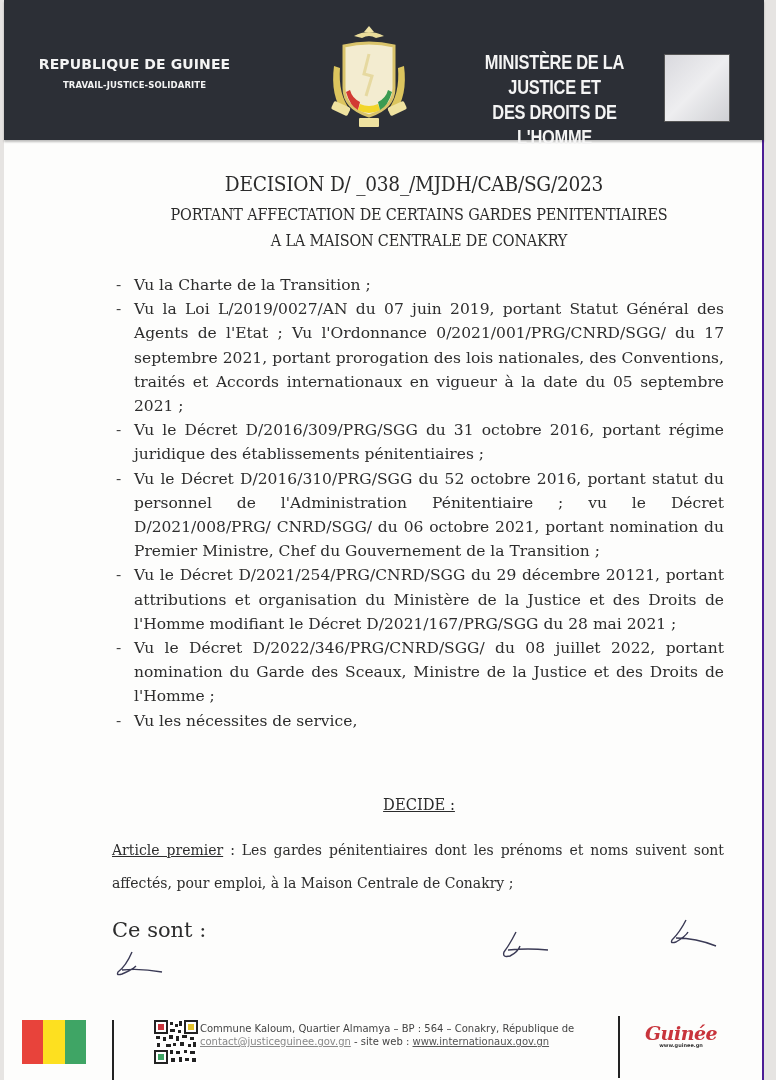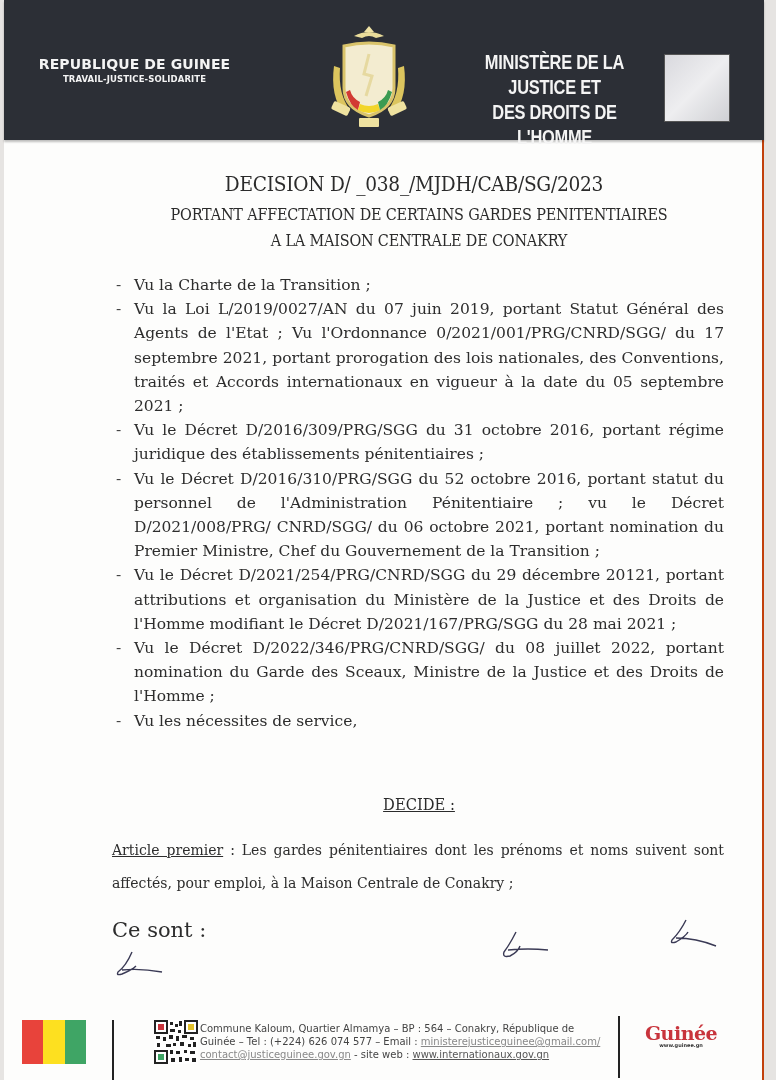--- a/index.html
+++ b/index.html
@@ -5,30 +5,30 @@
   * { box-sizing: border-box; margin: 0; padding: 0; }
   html, body { width: 776px; height: 1080px; overflow: hidden; }
   body {
     background: #e6e4e2;
     font-family: "DejaVu Serif", "Liberation Serif", serif;
     position: relative;
   }
   .page {
     position: absolute; left: 4px; top: 0; width: 760px; height: 1080px;
     background: #fdfdfc;
-    border-right: 2px solid #c2410c;
+    border-right: 2px solid #4c1d95;
   }
   .header {
     position: absolute; left: 0; top: 0; width: 760px; height: 140px;
     background: #2c2f36;
     box-shadow: 0 2px 2px rgba(0,0,0,0.25);
   }
   .hdr-left { position: absolute; left: 28px; top: 56px; width: 205px; text-align: center; color: #f4f4f4; font-family: "DejaVu Sans", sans-serif; }
   .hdr-left .t1 { font-weight: bold; font-size: 14px; letter-spacing: 0.1px; }
-  .hdr-left .t2 { font-weight: bold; font-size: 8.5px; margin-top: 2px; letter-spacing: 0.1px; }
+  .hdr-left .t2 { font-weight: bold; font-size: 8.5px; margin-top: 8px; letter-spacing: 0.1px; }
   .emblem { position: absolute; left: 320px; top: 26px; width: 90px; height: 105px; }
   .hdr-right { position: absolute; left: 448px; top: 50px; width: 205px; text-align: center; color: #f4f4f4; font-family: "Liberation Sans", sans-serif; font-weight: bold; font-size: 20px; line-height: 25px; transform: scaleX(0.82); transform-origin: center; letter-spacing: -0.3px; }
   .hdr-stamp { position: absolute; left: 660px; top: 54px; width: 66px; height: 68px; background: linear-gradient(135deg,#d9d9de,#eeeef0 50%,#cfd0d4); border: 1px solid #555; }
 
   .doc-title { position: absolute; left: 0; top: 172px; width: 820px; text-align: center; font-size: 20px; color: #2b2b2b; letter-spacing: -0.3px; transform: scaleX(0.93); transform-origin: 410px 0; }
   .doc-sub { position: absolute; left: 0; width: 830px; text-align: center; font-size: 16px; color: #2b2b2b; letter-spacing: -0.2px; transform: scaleX(0.9); transform-origin: 415px 0; }
   .doc-sub.s1 { top: 205px; }
   .doc-sub.s2 { top: 231px; }
 
   .visas { position: absolute; left: 108px; top: 273px; width: 612px; font-size: 15.5px; color: #2d2d2d; line-height: 24.2px; }
@@ -42,21 +42,21 @@
   .cesont { position: absolute; left: 108px; top: 918px; font-size: 21px; color: #2d2d2d; }
   .initial { position: absolute; width: 56px; height: 30px; }
 
   .footer-flag { position: absolute; left: 18px; top: 1020px; width: 64px; height: 44px; display: flex; }
   .footer-flag span { flex: 1; }
   .vline { position: absolute; width: 2px; background: #222; }
   .qr { position: absolute; left: 150px; top: 1020px; width: 44px; height: 44px; }
   .footer-text { position: absolute; left: 196px; top: 1022px; width: 414px; text-align: left; font-family: "DejaVu Sans", sans-serif; font-size: 10px; line-height: 13px; color: #444; }
   .footer-text .link { color: #888; text-decoration: underline; }
   .brand { position: absolute; left: 640px; top: 1022px; width: 74px; text-align: center; }
-  .brand .name { font-family: "DejaVu Serif", serif; font-weight: bold; color: #c8343c; font-size: 19px; letter-spacing: -0.5px; }
+  .brand .name { font-family: "DejaVu Serif", serif; font-style: italic; font-weight: bold; color: #c8343c; font-size: 19px; letter-spacing: -0.5px; }
   .brand .url { font-family: "DejaVu Sans", sans-serif; font-size: 5px; color: #333; font-weight: bold; margin-top: -2px; }
 </style>
 </head>
 <body>
 
 <div class="page">
 
   <div class="header">
     <div class="hdr-left">
       <div class="t1">REPUBLIQUE DE GUINEE</div>
@@ -171,23 +171,20 @@
         <rect x="17" y="38" width="4" height="4"></rect>
         <rect x="25" y="37" width="3" height="5"></rect>
       <rect x="31" y="38" width="4" height="3"></rect>
         <rect x="38" y="38" width="4" height="4"></rect>
     </g>
   </svg>
 
   <div class="footer-text">
     <div>Commune Kaloum, Quartier Almamya – BP : 564 – Conakry, République de</div>
     <div>
-      <span>Guinée – Tel : (+224) 626 074 577 – Email : </span><span class="link">ministerejusticeguinee@gmail.com/</span>
-    </div>
-    <div>
       <span class="link">contact@justiceguinee.gov.gn</span><span> - site web : </span><span class="link" style="color:#555">www.internationaux.gov.gn</span>
     </div>
   </div>
 
   <div class="vline" style="left:614px;top:1016px;height:62px;"></div>
 
   <div class="brand">
     <div class="name">Guinée</div>
     <div class="url">www.guinee.gn</div>
   </div>

